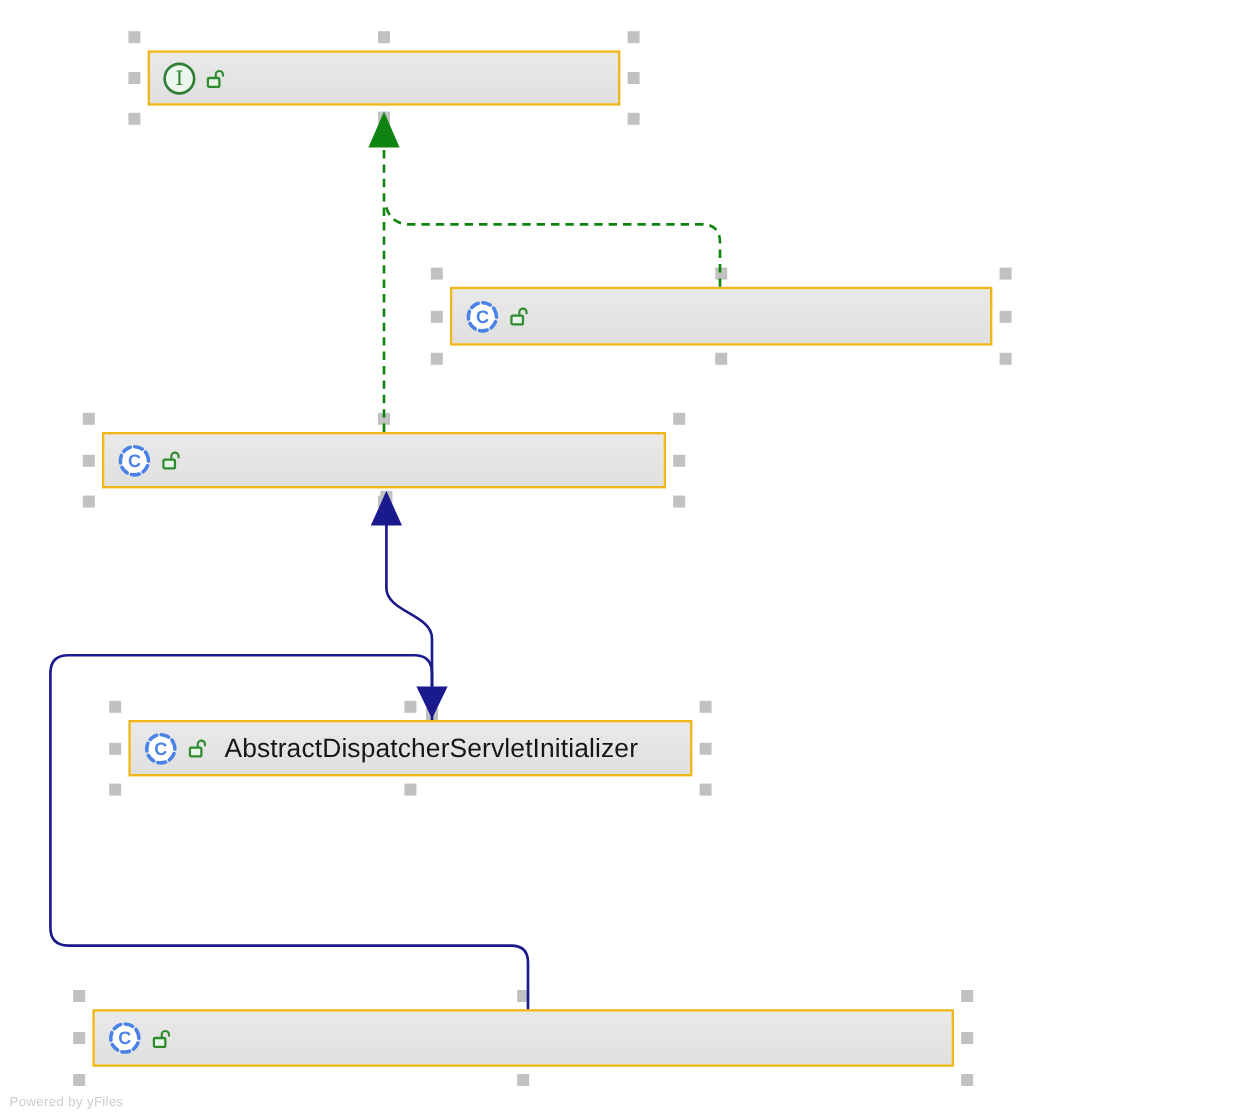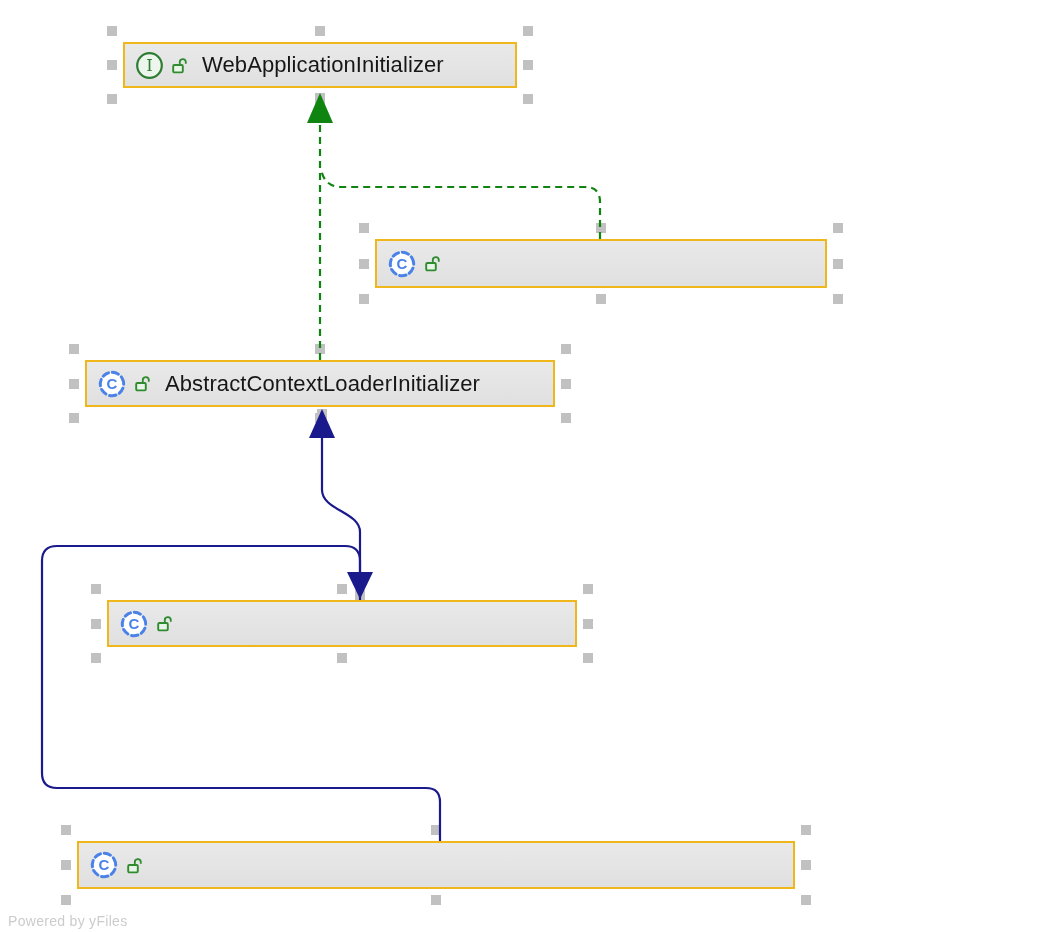--- a/index.html
+++ b/index.html
@@ -37,21 +37,21 @@
   #edges-layer{
     position:absolute;
     left:0;top:0;
     z-index:5;
     pointer-events:none;
   }
   #edges-layer g{pointer-events:stroke;}
   .watermark{
     position:absolute;
     left:8px;top:913px;
-    font-size:14px;
+    font-size:11px;
     color:#cccccc;
     z-index:1;
     letter-spacing:0.3px;
     text-align:right;
   }
 </style>
 </head>
 <body>
 
 <div class="canvas">
@@ -62,21 +62,20 @@
             <circle cx="14.5" cy="14.5" r="12.3" fill="#edf6ed" stroke="#2e7d32" stroke-width="2.2"></circle>
             <text x="14.5" y="20.2" text-anchor="middle" font-size="16.5" font-family="DejaVu Serif,serif" fill="#2e7d32">I</text>
           </svg>
         </span>
         <span class="lock-icon">
           <svg width="17" height="17" viewBox="0 0 17 17" fill="none">
             <path d="M 7.8 8 V 5.4 A 3 3 0 0 1 13.8 4.9 V 6.8" stroke="#2e8b2e" stroke-width="1.8" fill="none"></path>
             <rect x="1.2" y="8" width="9.6" height="7.4" rx="1.2" fill="#e9f4e9" stroke="#2e8b2e" stroke-width="1.9"></rect>
           </svg>
         </span>
-        <span class="node-label">WebApplicationInitializer</span>
       </div>
       <div class="node" style="left: 375px; top: 239px; width: 452px; height: 49px;">
         <span class="type-icon">
           <svg width="30" height="30" viewBox="0 0 30 30">
             <circle cx="15" cy="15" r="11.7" fill="#ffffff" stroke="#4b82e8" stroke-width="3" stroke-dasharray="6.4 3.8" stroke-linecap="round" transform="rotate(-30 15 15)"></circle>
             <text x="15" y="20.4" text-anchor="middle" font-size="15" font-weight="bold" font-family="Liberation Sans,sans-serif" fill="#4b82e8">C</text>
           </svg>
         </span>
         <span class="lock-icon">
           <svg width="17" height="17" viewBox="0 0 17 17" fill="none">
@@ -91,35 +90,35 @@
             <circle cx="15" cy="15" r="11.7" fill="#ffffff" stroke="#4b82e8" stroke-width="3" stroke-dasharray="6.4 3.8" stroke-linecap="round" transform="rotate(-30 15 15)"></circle>
             <text x="15" y="20.4" text-anchor="middle" font-size="15" font-weight="bold" font-family="Liberation Sans,sans-serif" fill="#4b82e8">C</text>
           </svg>
         </span>
         <span class="lock-icon">
           <svg width="17" height="17" viewBox="0 0 17 17" fill="none">
             <path d="M 7.8 8 V 5.4 A 3 3 0 0 1 13.8 4.9 V 6.8" stroke="#2e8b2e" stroke-width="1.8" fill="none"></path>
             <rect x="1.2" y="8" width="9.6" height="7.4" rx="1.2" fill="#e9f4e9" stroke="#2e8b2e" stroke-width="1.9"></rect>
           </svg>
         </span>
-        <span class="node-label">AbstractContextLoaderInitializer</span>
       </div>
       <div class="node" style="left: 107px; top: 600px; width: 470px; height: 47px;">
         <span class="type-icon">
           <svg width="30" height="30" viewBox="0 0 30 30">
             <circle cx="15" cy="15" r="11.7" fill="#ffffff" stroke="#4b82e8" stroke-width="3" stroke-dasharray="6.4 3.8" stroke-linecap="round" transform="rotate(-30 15 15)"></circle>
             <text x="15" y="20.4" text-anchor="middle" font-size="15" font-weight="bold" font-family="Liberation Sans,sans-serif" fill="#4b82e8">C</text>
           </svg>
         </span>
         <span class="lock-icon">
           <svg width="17" height="17" viewBox="0 0 17 17" fill="none">
             <path d="M 7.8 8 V 5.4 A 3 3 0 0 1 13.8 4.9 V 6.8" stroke="#2e8b2e" stroke-width="1.8" fill="none"></path>
             <rect x="1.2" y="8" width="9.6" height="7.4" rx="1.2" fill="#e9f4e9" stroke="#2e8b2e" stroke-width="1.9"></rect>
           </svg>
         </span>
+        <span class="node-label">AbstractDispatcherServletInitializer</span>
       </div>
       <div class="node" style="left: 77px; top: 841px; width: 718px; height: 48px;">
         <span class="type-icon">
           <svg width="30" height="30" viewBox="0 0 30 30">
             <circle cx="15" cy="15" r="11.7" fill="#ffffff" stroke="#4b82e8" stroke-width="3" stroke-dasharray="6.4 3.8" stroke-linecap="round" transform="rotate(-30 15 15)"></circle>
             <text x="15" y="20.4" text-anchor="middle" font-size="15" font-weight="bold" font-family="Liberation Sans,sans-serif" fill="#4b82e8">C</text>
           </svg>
         </span>
         <span class="lock-icon">
           <svg width="17" height="17" viewBox="0 0 17 17" fill="none">

